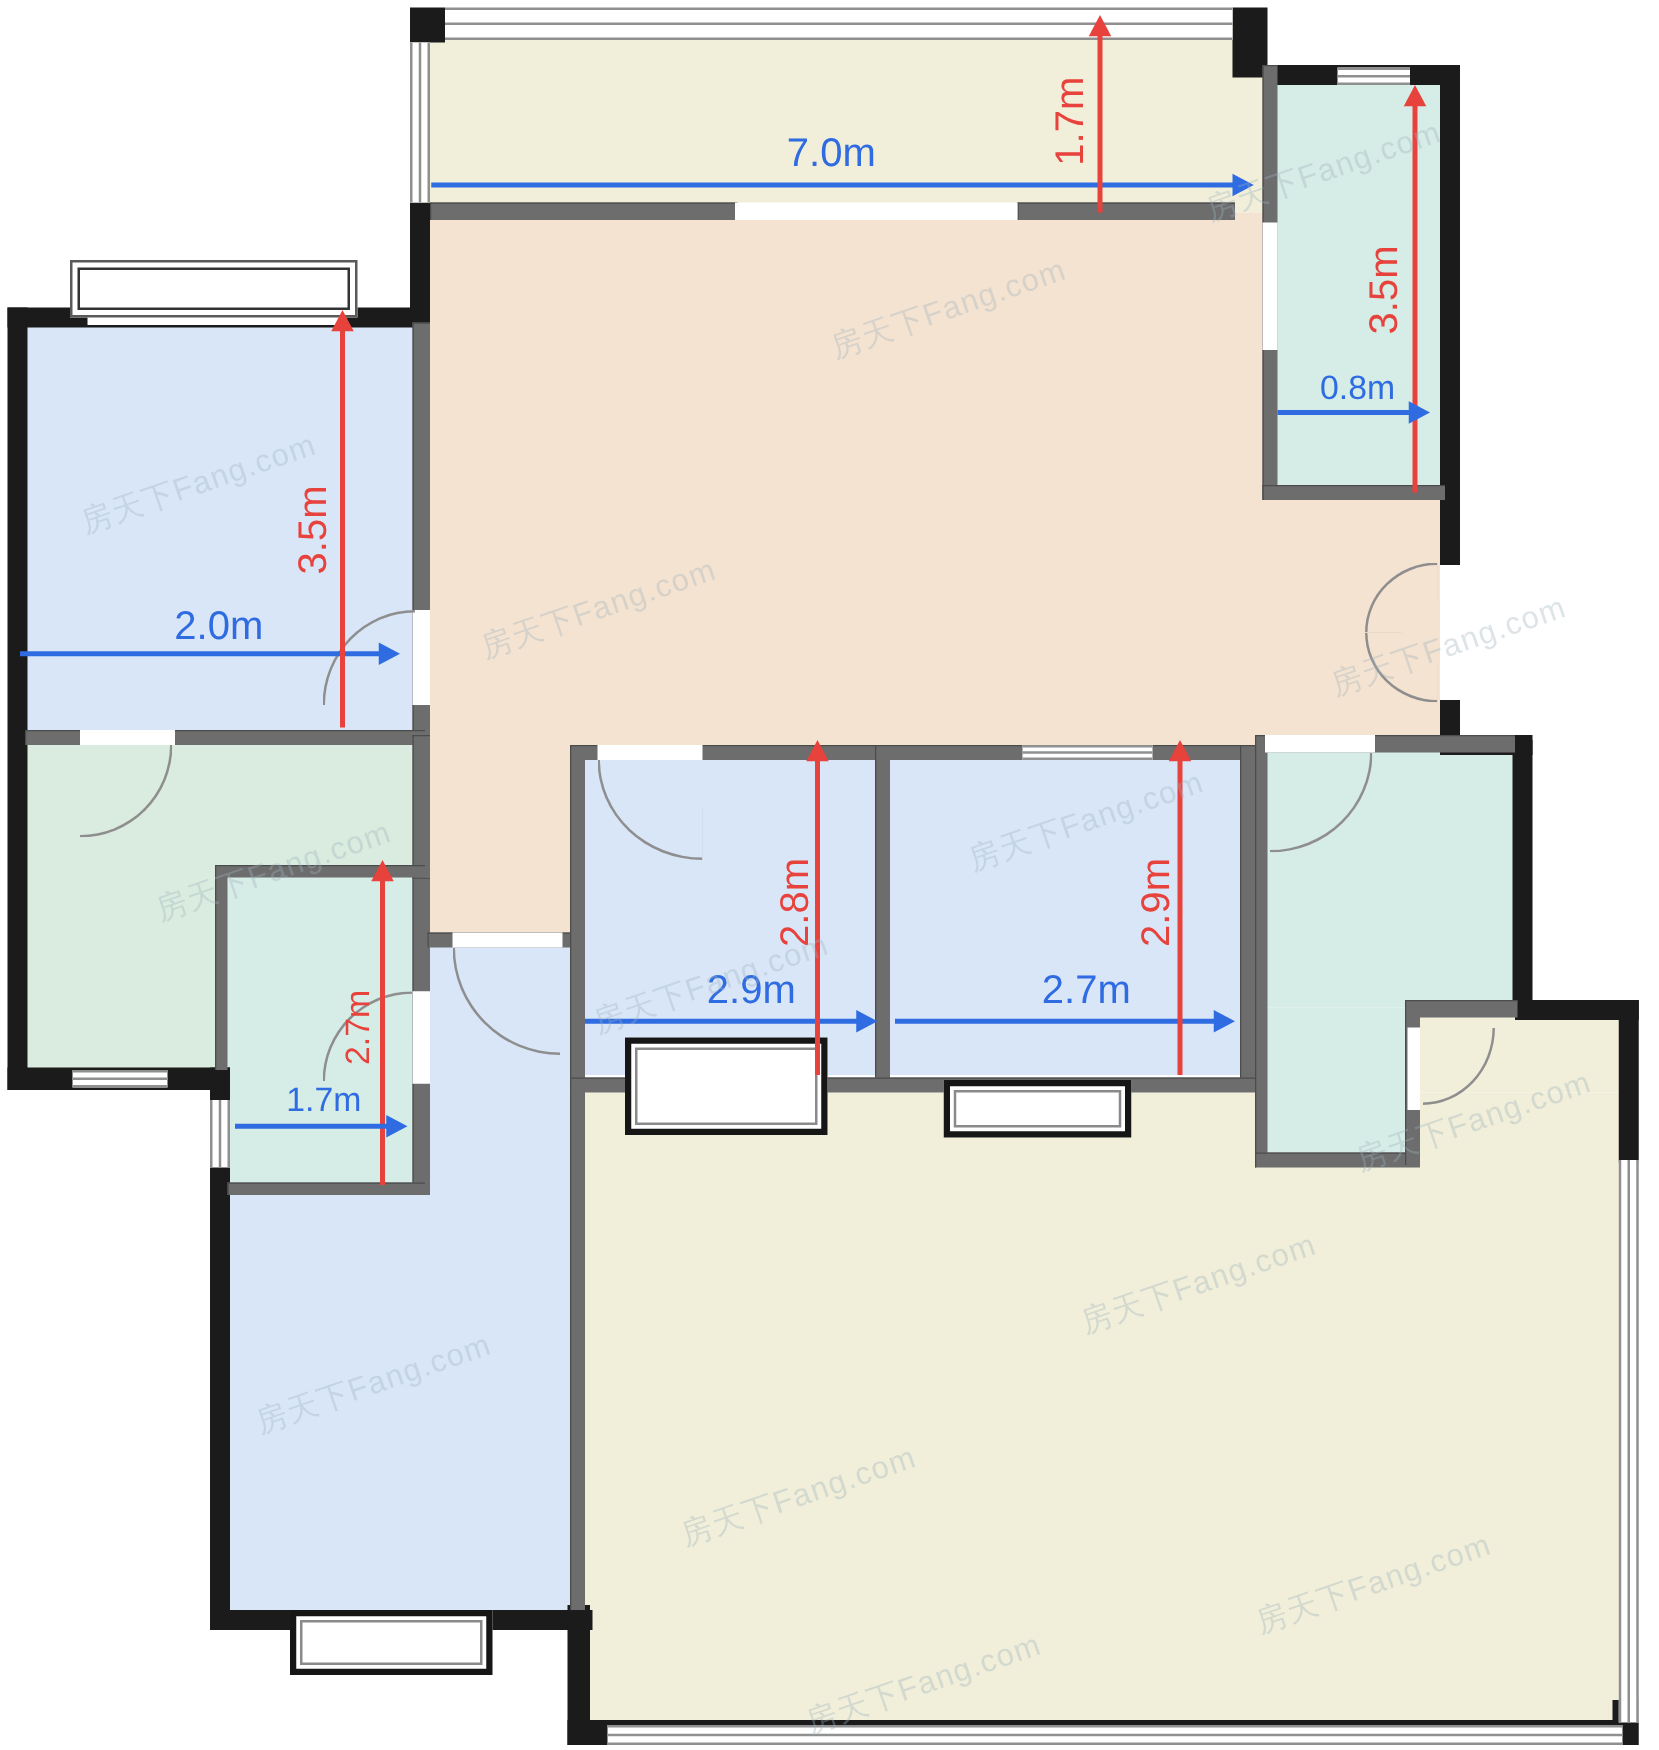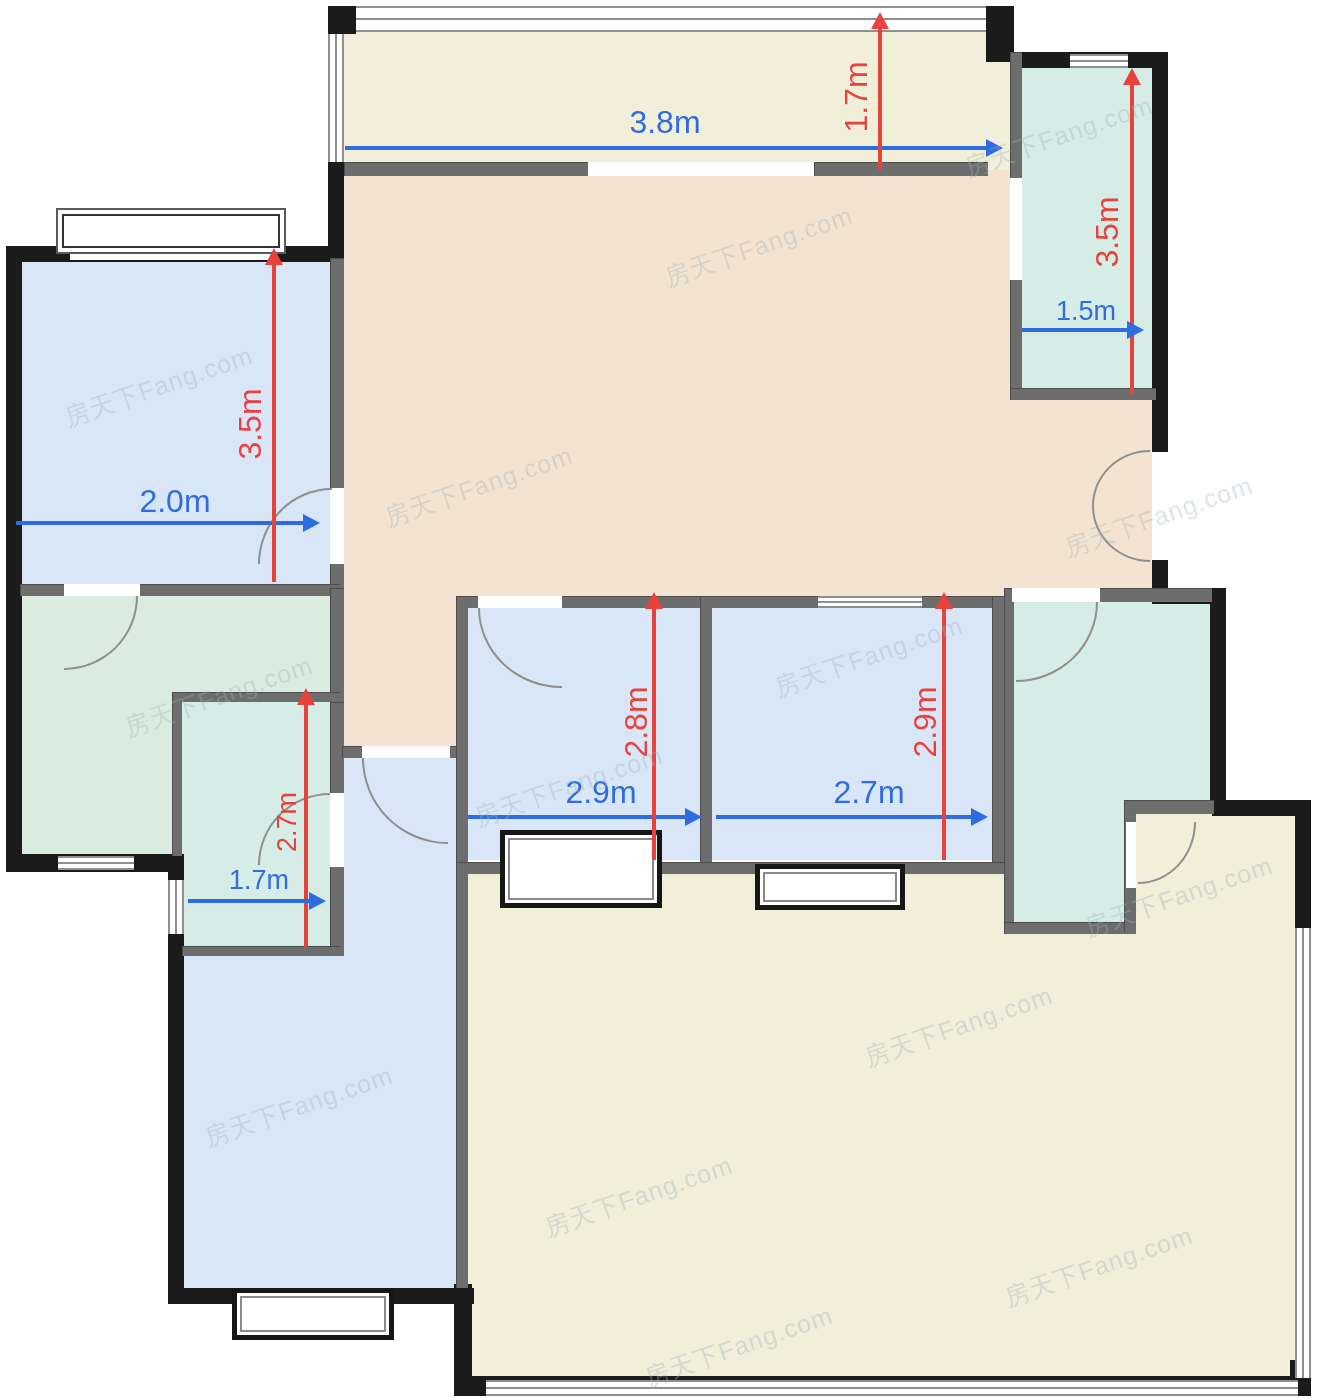--- a/index.html
+++ b/index.html
@@ -142,24 +142,24 @@
   <div class="ah" style="left:1022px;top:328px;width:106px;"></div>
   <div class="ah" style="left:16px;top:521px;width:288px;"></div>
   <div class="av" style="left:272px;top:264px;height:318px;"></div>
   <div class="av" style="left:304px;top:704px;height:244px;"></div>
   <div class="ah" style="left:188px;top:899px;width:122px;"></div>
   <div class="ah" style="left:468px;top:815px;width:218px;"></div>
   <div class="av" style="left:652px;top:608px;height:252px;"></div>
   <div class="ah" style="left:716px;top:815px;width:256px;"></div>
   <div class="av" style="left:942px;top:608px;height:252px;"></div>
 
-  <span class="dlabel blue" style="left:665px;top:122px;">3.8m</span>
+  <span class="dlabel blue" style="left:665px;top:122px;">7.0m</span>
   <span class="dlabel red v" style="left:856px;top:97px;">1.7m</span>
   <span class="dlabel red v" style="left:1107px;top:232px;">3.5m</span>
-  <span class="dlabel blue small" style="left:1086px;top:311px;">1.5m</span>
+  <span class="dlabel blue small" style="left:1086px;top:311px;">0.8m</span>
   <span class="dlabel blue" style="left:175px;top:501px;">2.0m</span>
   <span class="dlabel red v" style="left:250px;top:424px;">3.5m</span>
   <span class="dlabel red v small" style="left:287px;top:822px;">2.7m</span>
   <span class="dlabel blue small" style="left:259px;top:880px;">1.7m</span>
   <span class="dlabel blue" style="left:601px;top:792px;">2.9m</span>
   <span class="dlabel red v" style="left:636px;top:722px;">2.8m</span>
   <span class="dlabel blue" style="left:869px;top:792px;">2.7m</span>
   <span class="dlabel red v" style="left:925px;top:722px;">2.9m</span>
 
   <div>

